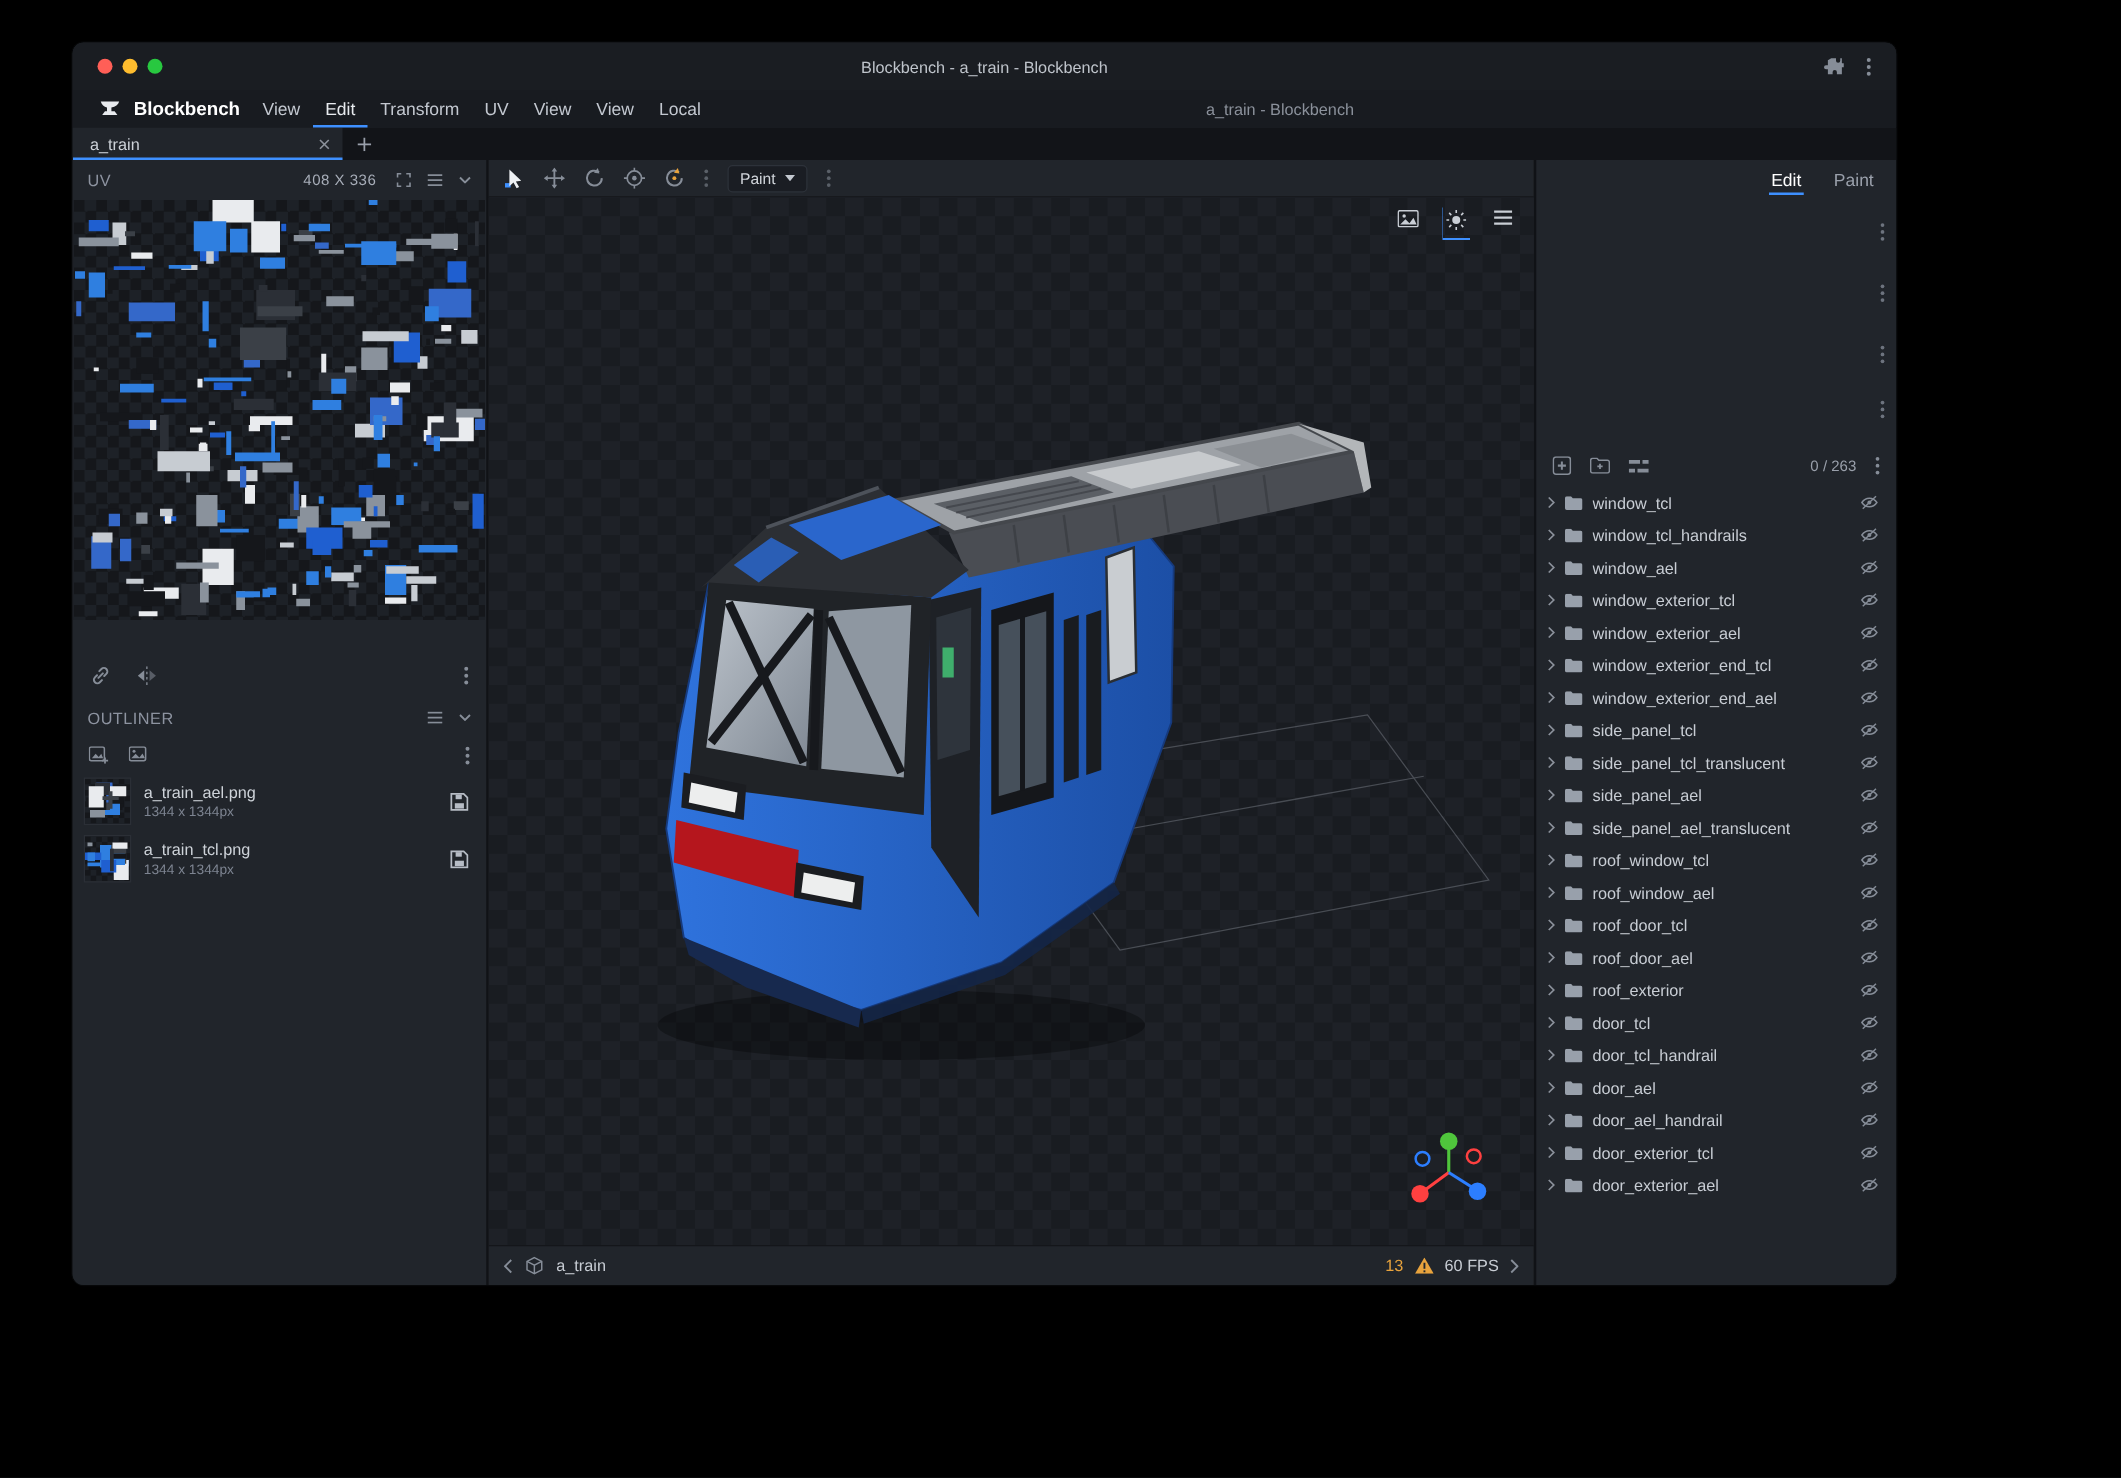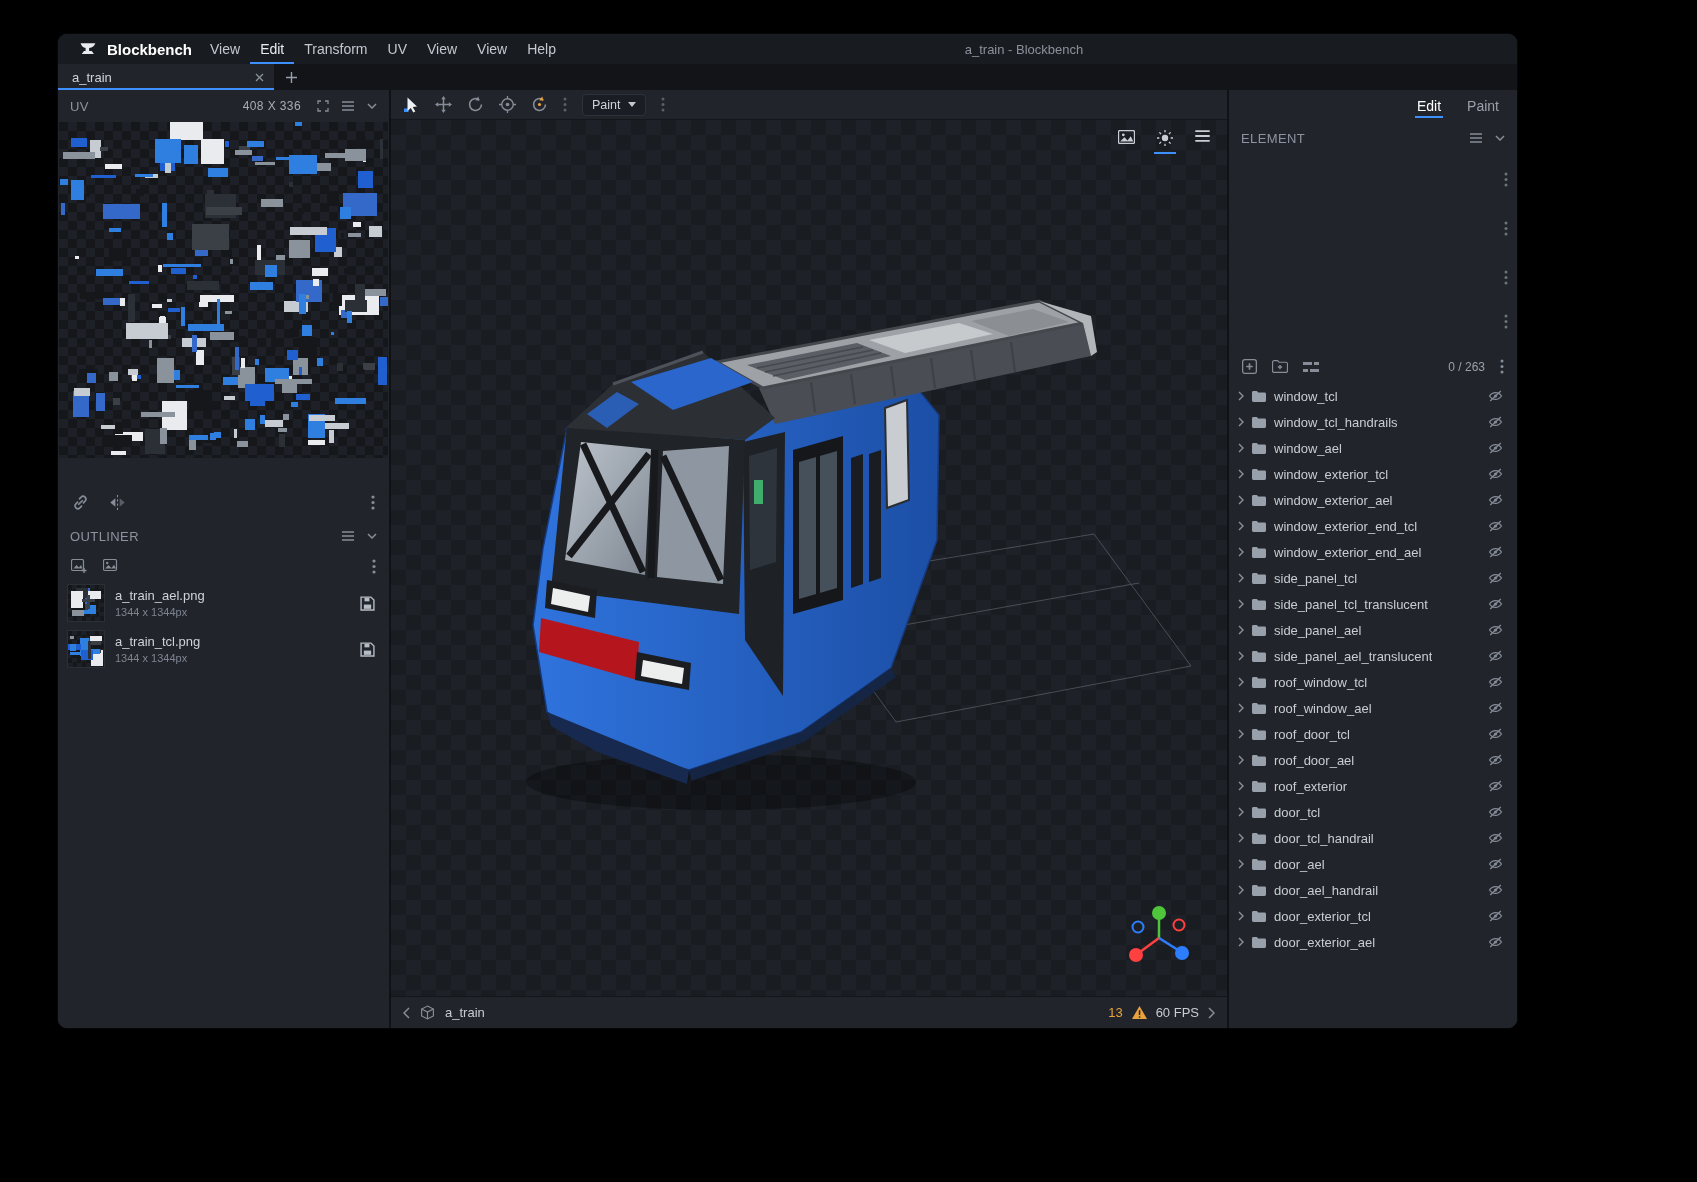--- a/index.html
+++ b/index.html
@@ -93,37 +93,59 @@
   .row-chevron{color:#8b919b;display:flex;flex:0 0 auto}
   .row-folder{color:#98a0ab;display:flex;flex:0 0 auto}
   .row-label{font-size:13px;color:#c8cdd4;white-space:nowrap;overflow:hidden}
   .row-eye{margin-left:auto;color:#868d98;display:flex;flex:0 0 auto}
 </style>
 </head>
 <body>
 
 <div class="window">
 
+  <div class="titlebar">
+    <div class="traffic">
+      <span class="tl r"></span>
+      <span class="tl y"></span>
+      <span class="tl g"></span>
+    </div>
+    <span class="titlebar-title">Blockbench - a_train - Blockbench</span>
+    <div class="titlebar-right">
+      <span class="hicon">
+        <svg width="16" height="16" viewBox="0 0 16 16">
+            <path d="M6 1.6h3.8v1.9a1.7 1.7 0 0 0 3.4 0V1.6h1.3v4h1.6a1.6 1.6 0 0 1 0 3.2h-1.6v5.6h-4v-1.8a1.7 1.7 0 0 0-3.4 0v1.8H3.3v-4H1.8a1.6 1.6 0 1 1 0-3.2h1.5v-4z" fill="currentColor"></path>
+          </svg>
+      </span>
+      <span class="hicon">
+        <svg width="4" height="15" viewBox="0 0 4 15">
+            <circle cx="2" cy="2" r="1.6" fill="currentColor"></circle>
+            <circle cx="2" cy="7.5" r="1.6" fill="currentColor"></circle>
+            <circle cx="2" cy="13" r="1.6" fill="currentColor"></circle>
+          </svg>
+      </span>
+    </div>
+  </div>
 
   <nav class="menubar">
     <div class="brand">
       <svg width="23" height="16" viewBox="0 0 24 16">
           <path d="M4.8 2h15.4c-.8 2.9-3.1 4.6-6.5 5V10h2.7l2.3 3.2H6L8.3 10h1.7V6.9C7.5 6.5 5.6 4.9 4.8 2z" fill="#e8eaee"></path>
         </svg>
       <span>Blockbench</span>
     </div>
     <div class="menus">
 
     <span class="menu-item">View</span>
         <span class="menu-item active">Edit</span>
         <span class="menu-item">Transform</span>
         <span class="menu-item">UV</span>
         <span class="menu-item">View</span>
         <span class="menu-item">View</span>
-        <span class="menu-item">Help</span>
+        <span class="menu-item">Local</span>
       </div>
     <span class="menubar-window-label">a_train - Blockbench</span>
   </nav>
 
   <div class="tabbar">
     <div class="tab">
       <span>a_train</span>
       <span class="tab-close">
         <svg width="9" height="9" viewBox="0 0 9 9">
             <path d="M1 1l7 7M8 1L1 8" stroke="currentColor" stroke-width="1.3"></path>
@@ -692,34 +714,20 @@
 
     </div>
 
     <div class="right-panel">
 
       <div class="mode-tabs">
         <span class="mode-tab active">Edit</span>
         <span class="mode-tab">Paint</span>
       </div>
 
-      <div class="panel-header">
-        <span>ELEMENT</span>
-        <span class="spacer"></span>
-        <span class="hicon">
-          <svg width="12" height="10" viewBox="0 0 12 10">
-              <path d="M0 1h12M0 5h12M0 9h12" stroke="currentColor" stroke-width="1.4"></path>
-            </svg>
-        </span>
-        <span class="hicon">
-          <svg width="10" height="6" viewBox="0 0 10 6">
-              <path d="M1 1l4 4 4-4" fill="none" stroke="currentColor" stroke-width="1.5"></path>
-            </svg>
-        </span>
-      </div>
 
       <div class="element-body">
         <span class="side-kebab" style="top:18px">
           <svg width="4" height="15" viewBox="0 0 4 15">
               <circle cx="2" cy="2" r="1.5" fill="currentColor"></circle>
               <circle cx="2" cy="7.5" r="1.5" fill="currentColor"></circle>
               <circle cx="2" cy="13" r="1.5" fill="currentColor"></circle>
             </svg>
         </span>
         <span class="side-kebab" style="top:67px">

